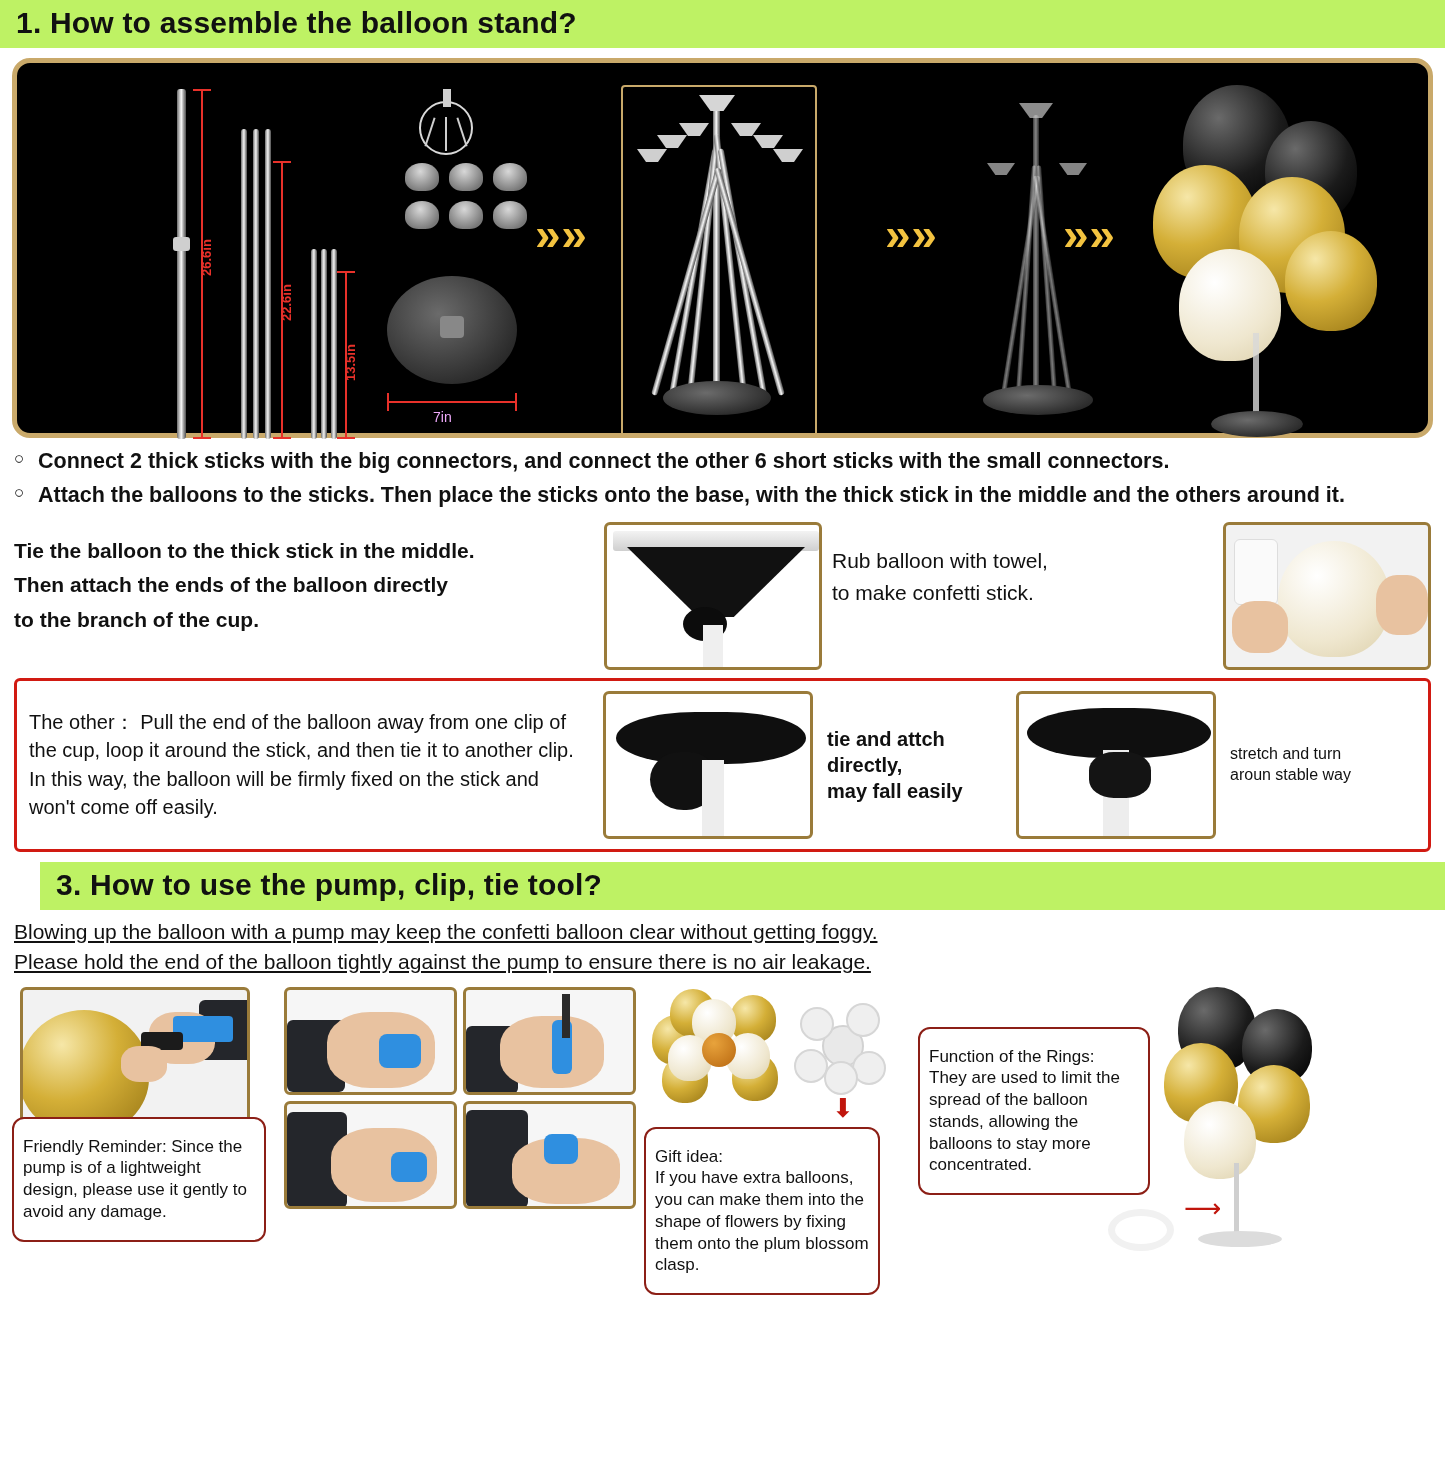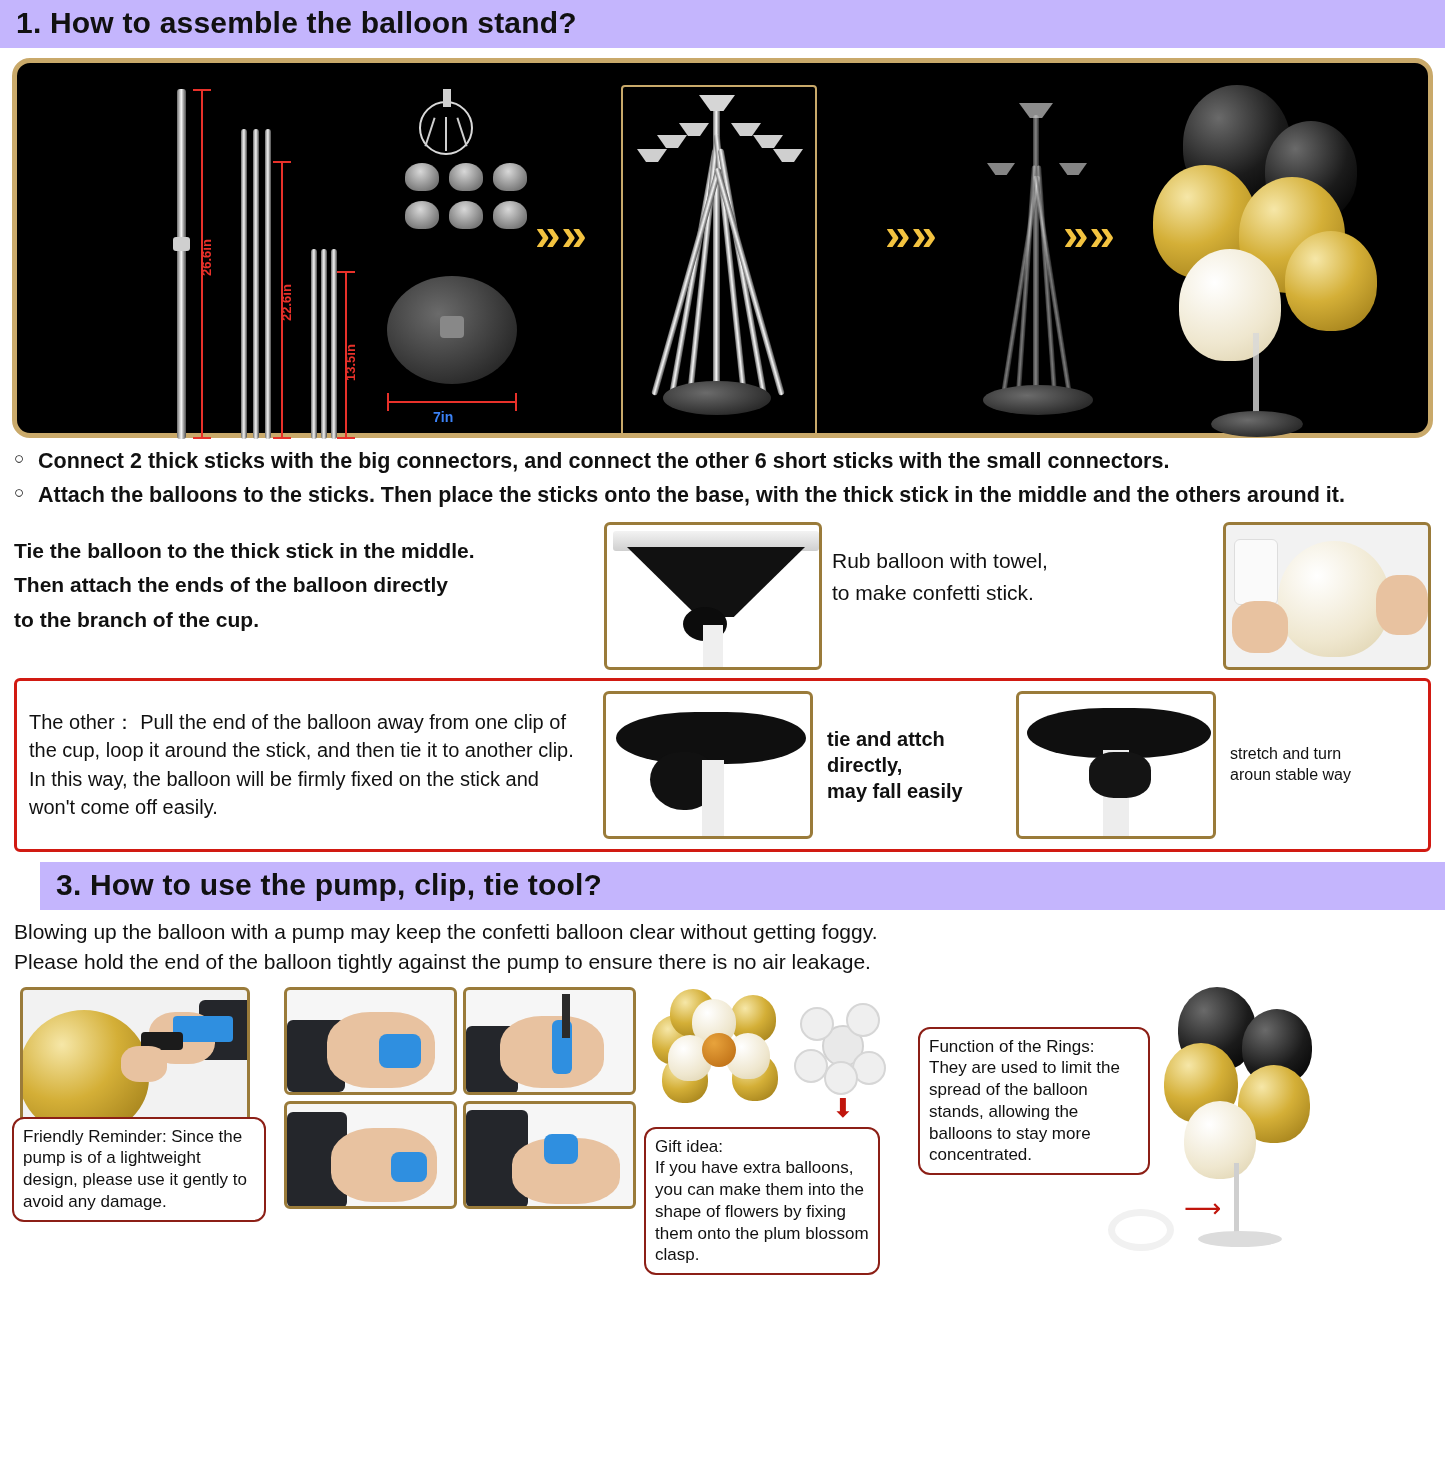--- a/index.html
+++ b/index.html
@@ -9,21 +9,21 @@
     background:#ffffff;
     font-family:"Liberation Sans", sans-serif;
     color:#111;
     position:relative;
     overflow:hidden;
   }
   .page { width:1445px; height:1473px; position:relative; }
 
   
   .section-bar {
-    background:#c4b5fd;
+    background:#bef264;
     font-size:30px;
     font-weight:bold;
     color:#111;
     padding:6px 16px 8px 16px;
     letter-spacing:0.2px;
   }
 
   
   .s1-frame {
     margin:10px 12px 0 12px;
@@ -105,30 +105,30 @@
     padding:10px 12px;
     display:flex;
     align-items:center;
     gap:14px;
   }
   .s2-para { font-size:20px; line-height:1.42; flex:0 0 560px; }
   .cap-bold { font-size:20px; font-weight:bold; line-height:1.3; }
   .cap-norm { font-size:16px; line-height:1.3; }
 
   
-  .s3-intro { font-size:21px; line-height:1.35; margin:8px 14px 0 14px; }
+  .s3-intro { font-size:21px; line-height:1.35; margin:8px 14px 0 14px;text-decoration:underline; }
   .s3-row { display:flex; margin:10px 12px 0 12px; gap:10px; align-items:flex-start; position:relative; }
 
   .callout {
     border:2px solid #8c1f16;
     border-radius:12px;
     background:#fff;
     font-size:17px;
     line-height:1.28;
-    padding:7px 9px;
+    padding:17px 9px;
   }
 
   
   .hand { position:absolute; background:#e8c2a0; border-radius:40%; }
   .sleeve { position:absolute; background:#24262b; border-radius:6px; }
   .pumpblue { position:absolute; background:#2f8fe0; border-radius:4px; }
 
   .balloon { position:absolute; border-radius:50% 50% 45% 45%; }
   .bl-gold { background:radial-gradient(circle at 33% 28%, #f6e7a8, #d4af37 45%, #9c7a17 95%); }
   .bl-black { background:radial-gradient(circle at 33% 28%, #6a6a6a, #1b1b1b 55%, #000 95%); }
@@ -180,21 +180,21 @@
       <div class="cupicon" style="left:468px;top:92px;"></div>
       <div class="cupicon" style="left:380px;top:130px;"></div>
       <div class="cupicon" style="left:424px;top:130px;"></div>
       <div class="cupicon" style="left:468px;top:130px;"></div>
 
       <div class="disc" style="left:362px;top:205px;width:130px;height:108px;"></div>
       <div style="position:absolute;left:415px;top:245px;width:24px;height:22px;background:#888;border-radius:4px;"></div>
       <div class="dim-line" style="left:362px;top:330px;width:130px;height:2px;"></div>
       <div class="dim-line" style="left:362px;top:322px;width:2px;height:18px;"></div>
       <div class="dim-line" style="left:490px;top:322px;width:2px;height:18px;"></div>
-      <div style="position:absolute;left:408px;top:338px;color:#3b82f6;font-size:14px;font-weight:bold;">7in</div>
+      <div style="position:absolute;left:408px;top:338px;color:#f0abfc;font-size:14px;font-weight:normal;">7in</div>
 
       <div class="arrow-chev" style="left:510px;top:140px;">» »</div>
 
       <div class="goldbox" style="left:596px;top:14px;width:196px;height:352px;"></div>
       <div style="position:absolute;left:596px;top:14px;width:196px;height:352px;">
         <div class="stick" style="left:92px;top:22px;width:7px;height:290px;"></div>
         <div style="position:absolute;left:78px;top:10px;width:36px;height:16px;background:#d6d6d6;clip-path:polygon(0 0,100% 0,68% 100%,32% 100%);"></div>
         <div class="stick" style="left:48px;top:60px;width:6px;height:250px;transform:rotate(10deg);transform-origin:bottom center;"></div>
         <div class="stick" style="left:66px;top:48px;width:6px;height:262px;transform:rotate(6deg);transform-origin:bottom center;"></div>
         <div class="stick" style="left:120px;top:48px;width:6px;height:262px;transform:rotate(-6deg);transform-origin:bottom center;"></div>

